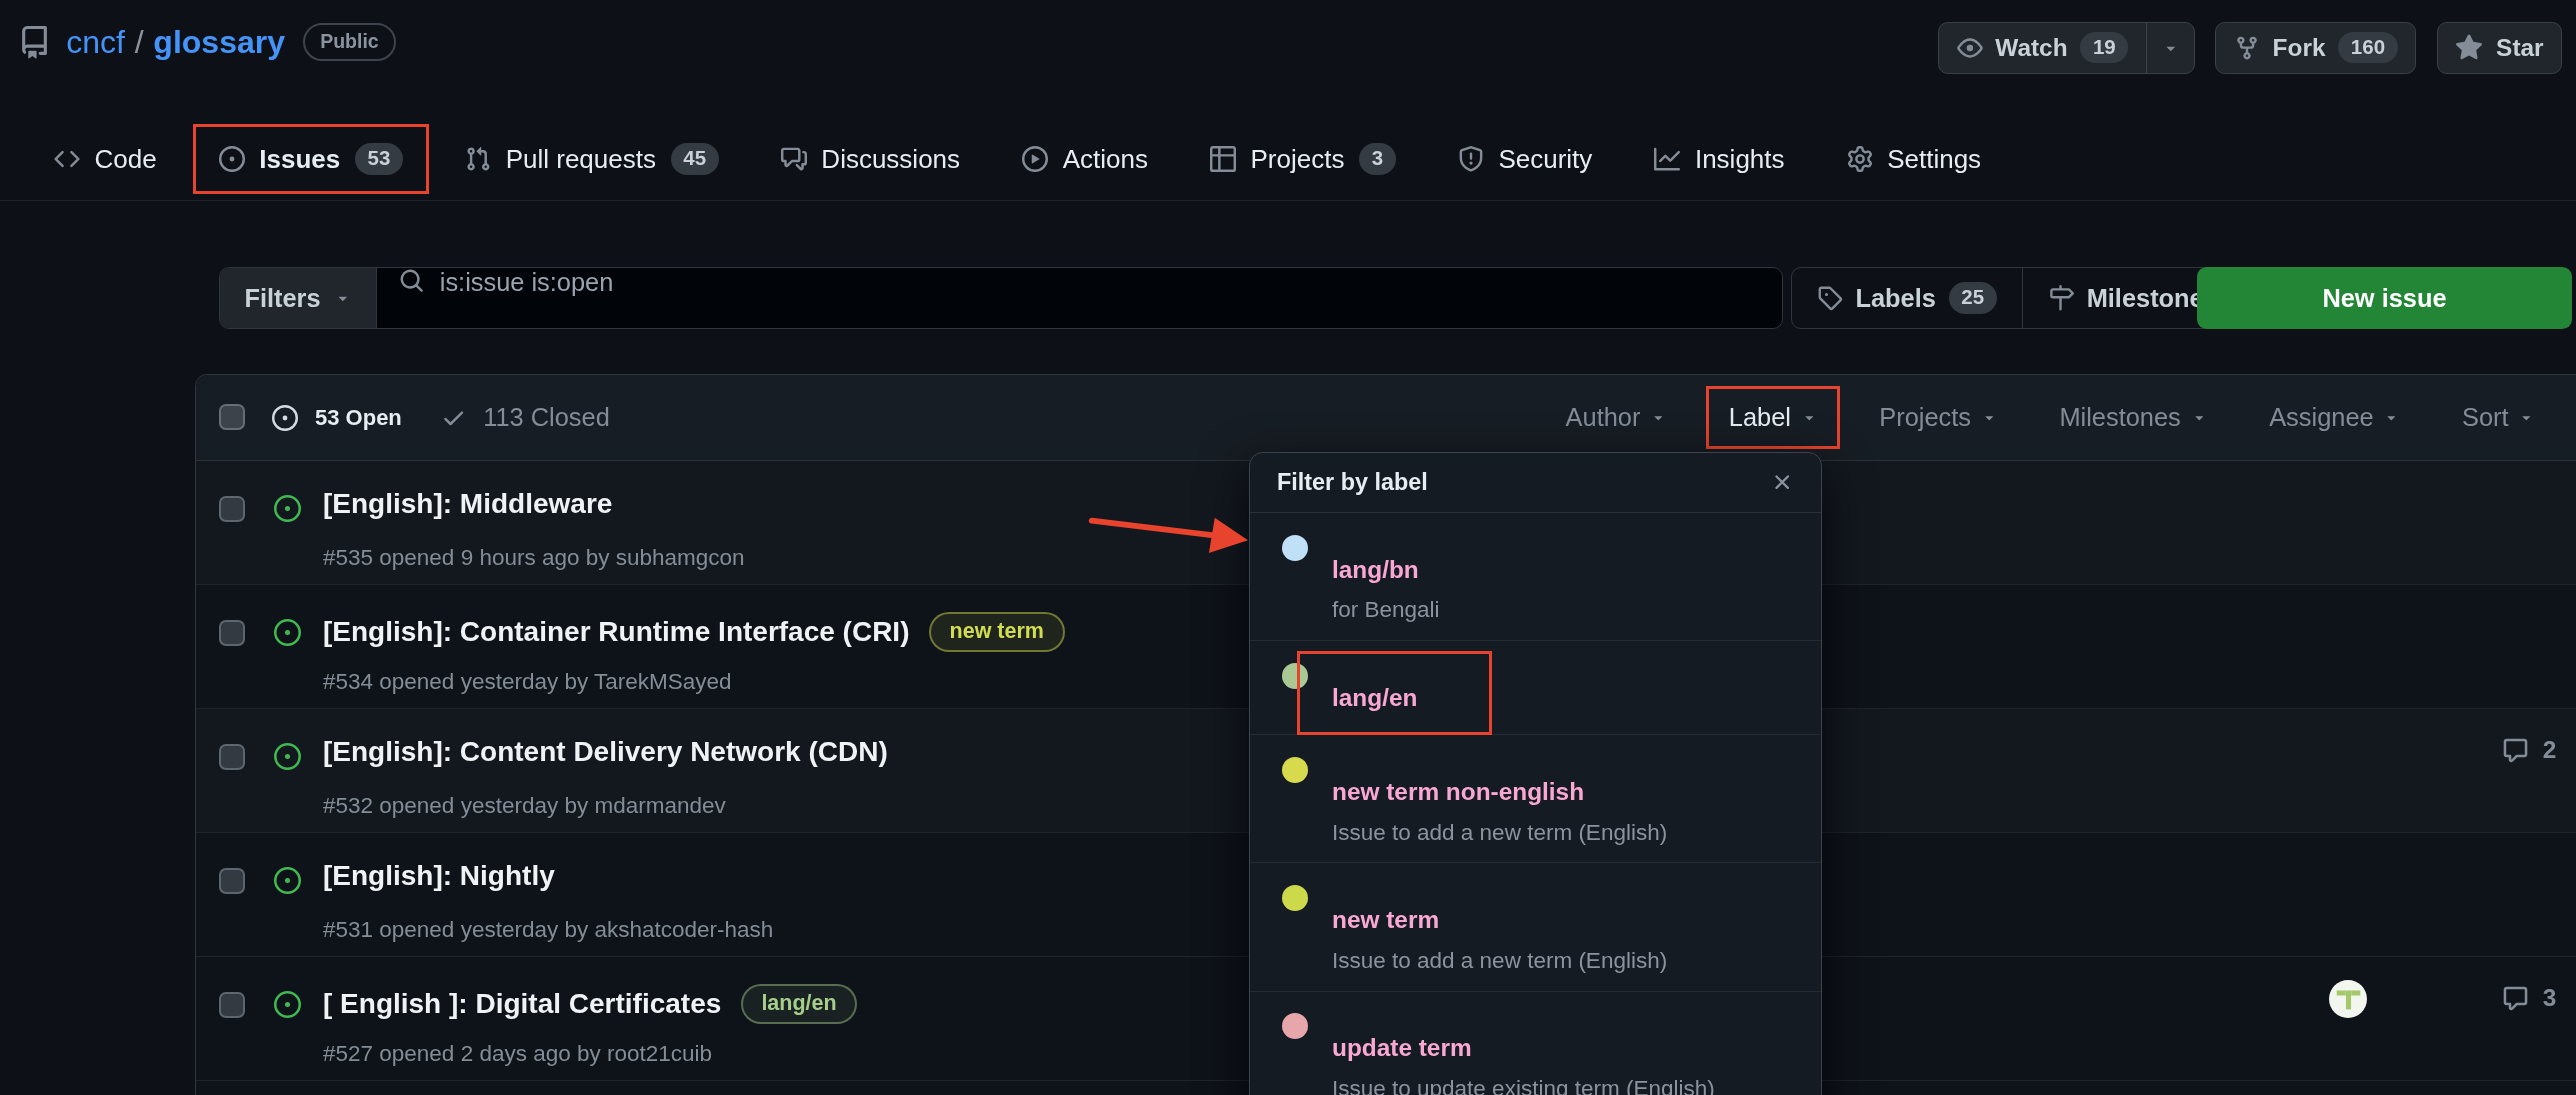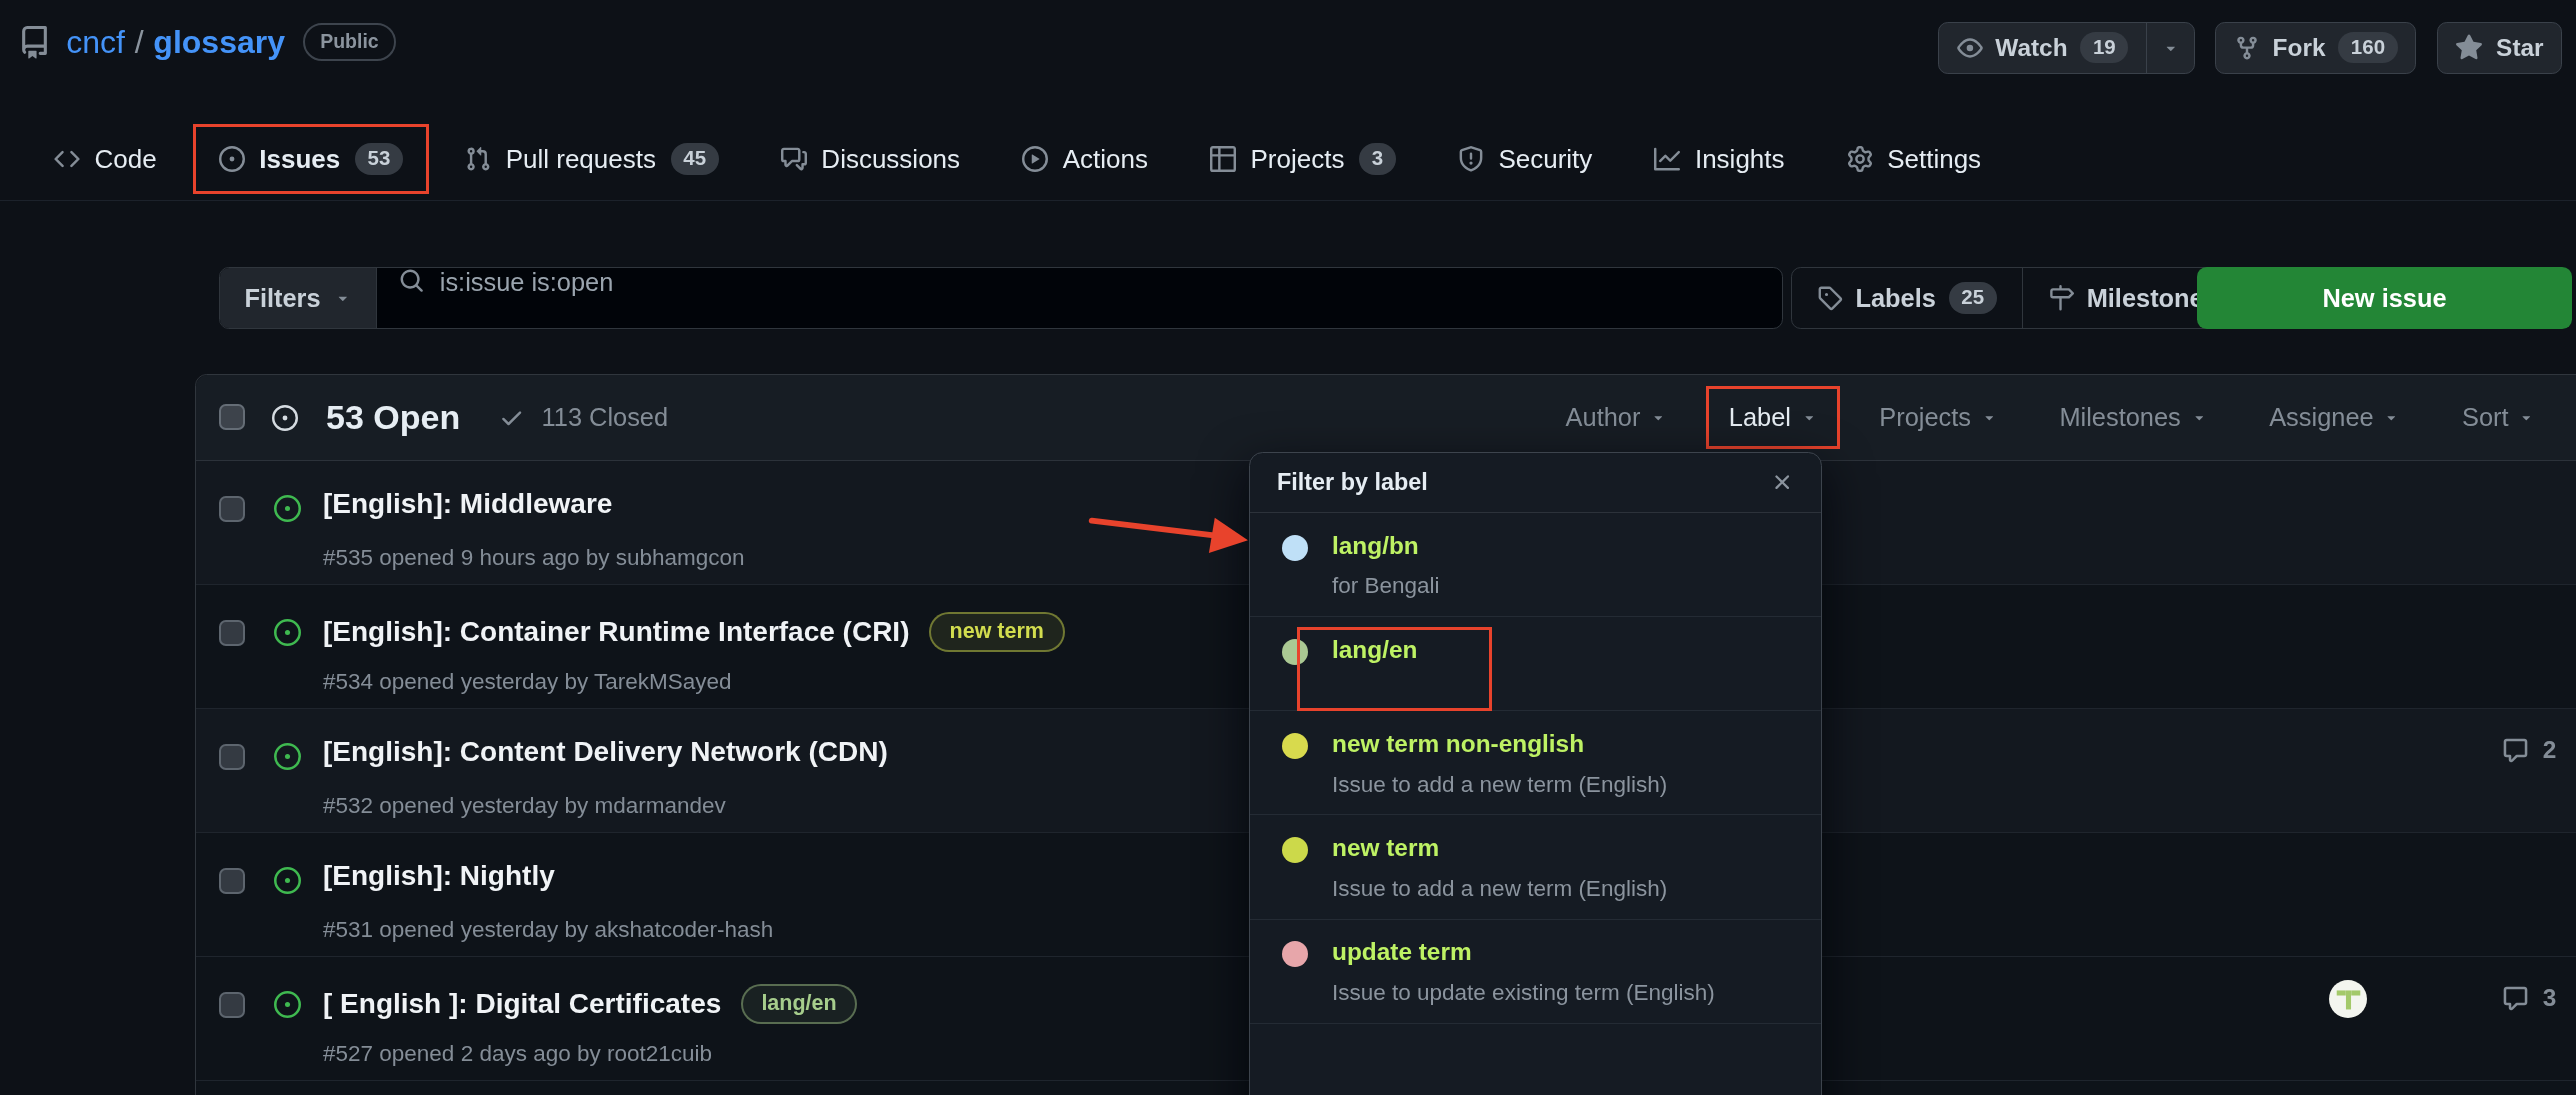--- a/index.html
+++ b/index.html
@@ -61,21 +61,21 @@
   .new-issue-btn { position:absolute; left:1978px; top:0; width:375px; height:62px; background:#238636; border-radius:9.8px;
                    display:flex; align-items:center; justify-content:center; color:#fff; font-size:25.4px; font-weight:600; }
 
   
   .issues-box { position:absolute; left:195px; top:374px; width:2402px; height:742px;
                 border:1px solid #30363d; border-radius:11.7px 11.7px 0 0; background:#0d1117; }
   .list-header { position:relative; height:86px; background:#171d24; border-bottom:1px solid #2c323a; border-radius:11.7px 11.7px 0 0; }
   .checkbox { width:26px; height:26px; border-radius:6.8px; background:#3d434b; border:2px solid #656d76; }
   .lh-check { position:absolute; left:23.4px; top:29px; }
   .open-closed { position:absolute; left:76px; top:0; height:100%; display:flex; align-items:center; gap:15.6px; }
-  .oc-open { display:flex; align-items:center; gap:28px; font-size:34px; font-weight:700; color:#e6edf3; }
+  .oc-open { display:flex; align-items:center; gap:17px; font-size:22px; font-weight:700; color:#e6edf3; }
   .oc-open .icon { color:#d5dbe1; }
   .oc-closed { display:flex; align-items:center; gap:17px; font-size:25.4px; color:#848d97; margin-left:23.4px; }
   .list-filters { position:absolute; right:61px; top:0; height:100%; display:flex; align-items:center; gap:62px;
                   font-size:25.4px; color:#848d97; }
   .lf-item { position:relative; display:flex; align-items:center; gap:9.8px; }
   .lf-active { color:#e6edf3; }
   .annot-box-filter::after { content:""; position:absolute; inset:-16.6px -22.5px; border:3.9px solid var(--annot); pointer-events:none; }
 
   .issue-row { position:relative; height:124px; border-bottom:1px solid #1f252d; }
   .row-light { background:#13181f; }
@@ -98,21 +98,21 @@
                     box-shadow:0 17.6px 49px rgba(1,4,9,0.85); overflow:hidden; }
   .dd-header { height:60px; display:flex; align-items:center; padding:0 27px; border-bottom:1px solid #2c323a;
                font-size:23.4px; font-weight:700; color:#e6edf3; }
   .dd-close { margin-left:auto; color:#8b949e; display:flex; }
   .dd-search { padding:14.6px 20.5px 15.6px; border-bottom:1px solid #2c323a; }
   .dd-input { height:65px; background:#0d1117; border:2.9px solid #388bfd; box-shadow:0 0 0 4.9px rgba(25,70,150,0.65);
               border-radius:9.8px; display:flex; align-items:center; padding:0 20.5px; font-size:26px; color:#e6edf3; }
   .text-cursor { width:2.9px; height:33px; background:#cdd9e5; margin-left:2px; }
   .dd-item { position:relative; min-height:94px; border-bottom:1px solid #242b34; padding:16.6px 27px 15.6px 82px; }
   .dd-dot { position:absolute; left:32px; top:21.5px; width:26px; height:26px; border-radius:50%; }
-  .dd-name { font-size:24.4px; font-weight:700; color:#bef264; line-height:1.35; }
+  .dd-name { font-size:24.4px; font-weight:700; color:#f9a8d4; line-height:1.35;margin-top:24px; }
   .dd-desc { font-size:22.5px; color:#8b949e; margin-top:8.8px; line-height:1.3; }
   .annot-box-item::after { content:""; position:absolute; left:47px; top:9.8px; width:189px; height:78px;
                            border:3.9px solid var(--annot); pointer-events:none; }
 
   
   .annot-overlay { position:absolute; left:0; top:0; z-index:100; pointer-events:none; }
 </style>
 </head>
 <body>
 

